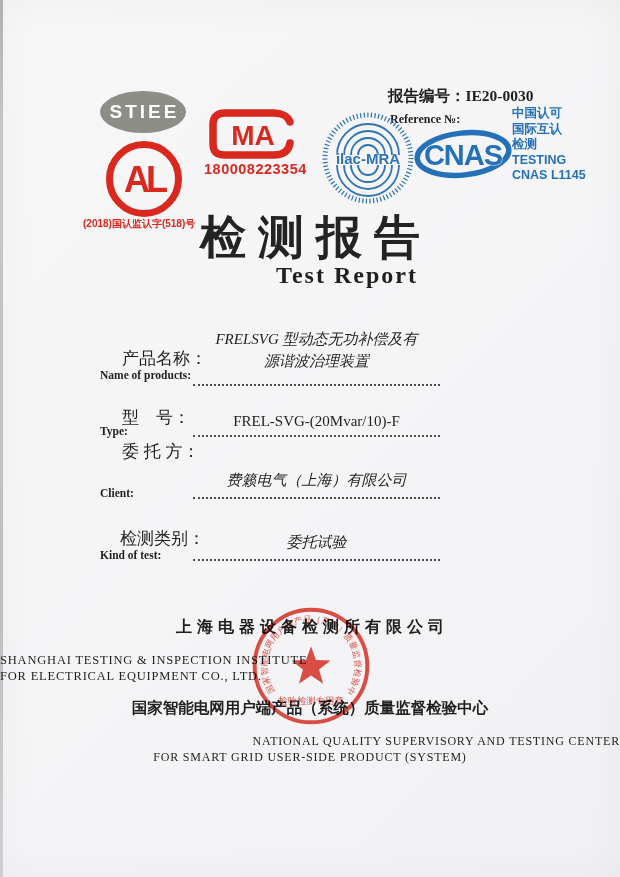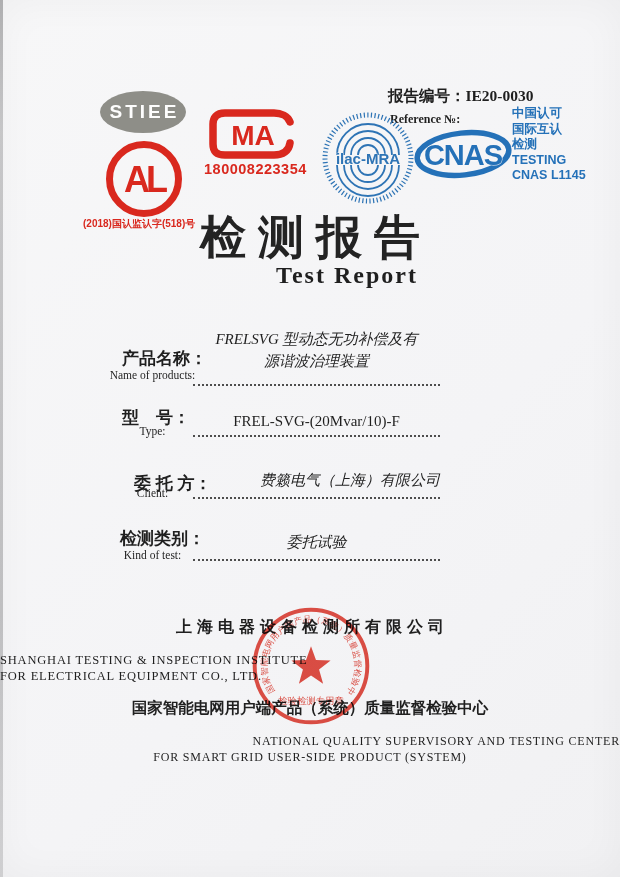--- a/index.html
+++ b/index.html
@@ -32,22 +32,22 @@
   .cnas-text{left:512px;top:106px;color:#2471b8;font-family:"Liberation Sans",sans-serif;
     font-weight:bold;font-size:12.5px;line-height:15.5px;white-space:nowrap;}
 
   
   .title-cn{left:0;top:207px;width:100%;text-align:center;font-weight:bold;font-size:46px;
     letter-spacing:12px;text-indent:12px;color:#232323;}
   .title-en{left:0;top:262px;width:100%;text-align:center;font-weight:bold;font-size:24px;
     letter-spacing:2px;text-indent:2px;padding-left:36px;}
 
   
-  .cn-label{font-family:"Liberation Sans",sans-serif;font-weight:bold;font-size:17px;white-space:nowrap;}
-  .en-label{left:100px;width:89px;text-align:center;font-weight:normal;font-size:11.5px;white-space:nowrap;margin-left:8px;}
+  .cn-label{font-family:"Liberation Sans",sans-serif;font-weight:normal;font-size:17px;white-space:nowrap;}
+  .en-label{left:100px;width:89px;text-align:left;font-weight:bold;font-size:11.5px;white-space:nowrap;}
   .val{left:193px;width:247px;text-align:center;font-style:italic;font-size:15px;white-space:nowrap;}
   .dotline{left:193px;width:247px;height:0;border-bottom:2px dotted #4d4d4d;}
 
   
   .f-company-cn{left:0;top:617px;width:100%;text-align:center;font-family:"Liberation Sans",sans-serif;
     font-weight:bold;font-size:16px;letter-spacing:5px;text-indent:5px;}
   .f-en{left:0;width:100%;text-align:left;font-size:12.5px;letter-spacing:.8px;}
   .f-center-cn{left:0;top:698px;width:100%;text-align:center;font-family:"Liberation Sans",sans-serif;
     font-weight:bold;font-size:15.5px;}
   .f-en-sm{left:0;width:100%;text-align:center;font-size:12px;letter-spacing:.8px;}
@@ -116,23 +116,23 @@
   <div class="abs en-label" style="top:369px;">Name of products:</div>
   <div class="abs val" style="top:330px;">FRELSVG 型动态无功补偿及有</div>
   <div class="abs val" style="top:352px;font-style:italic;">源谐波治理装置</div>
   <div class="abs dotline" style="top:384px;"></div>
 
   <div class="abs cn-label" style="left:122px;top:406px;">型　号：</div>
   <div class="abs en-label" style="top:425px;">Type:</div>
   <div class="abs val" style="top:413px;font-style:normal;">FREL-SVG-(20Mvar/10)-F</div>
   <div class="abs dotline" style="top:435px;"></div>
 
-  <div class="abs cn-label" style="left:122px;top:472px;margin-left:12px;">委 托 方：</div>
+  <div class="abs cn-label" style="left:122px;top:440px;">委 托 方：</div>
   <div class="abs en-label" style="top:487px;">Client:</div>
-  <div class="abs val" style="top:471px;text-align:right;">费籁电气（上海）有限公司</div>
+  <div class="abs val" style="top:471px;">费籁电气（上海）有限公司</div>
   <div class="abs dotline" style="top:497px;"></div>
 
   <div class="abs cn-label" style="left:120px;top:527px;">检测类别：</div>
   <div class="abs en-label" style="top:549px;">Kind of test:</div>
   <div class="abs val" style="top:533px;">委托试验</div>
   <div class="abs dotline" style="top:559px;"></div>
 
   <div class="abs f-company-cn">上海电器设备检测所有限公司</div>
   <div class="abs f-en" style="top:653px;">SHANGHAI TESTING &amp; INSPECTION INSTITUTE</div>
   <div class="abs f-en" style="top:669px;">FOR ELECTRICAL EQUIPMENT CO., LTD.</div>

